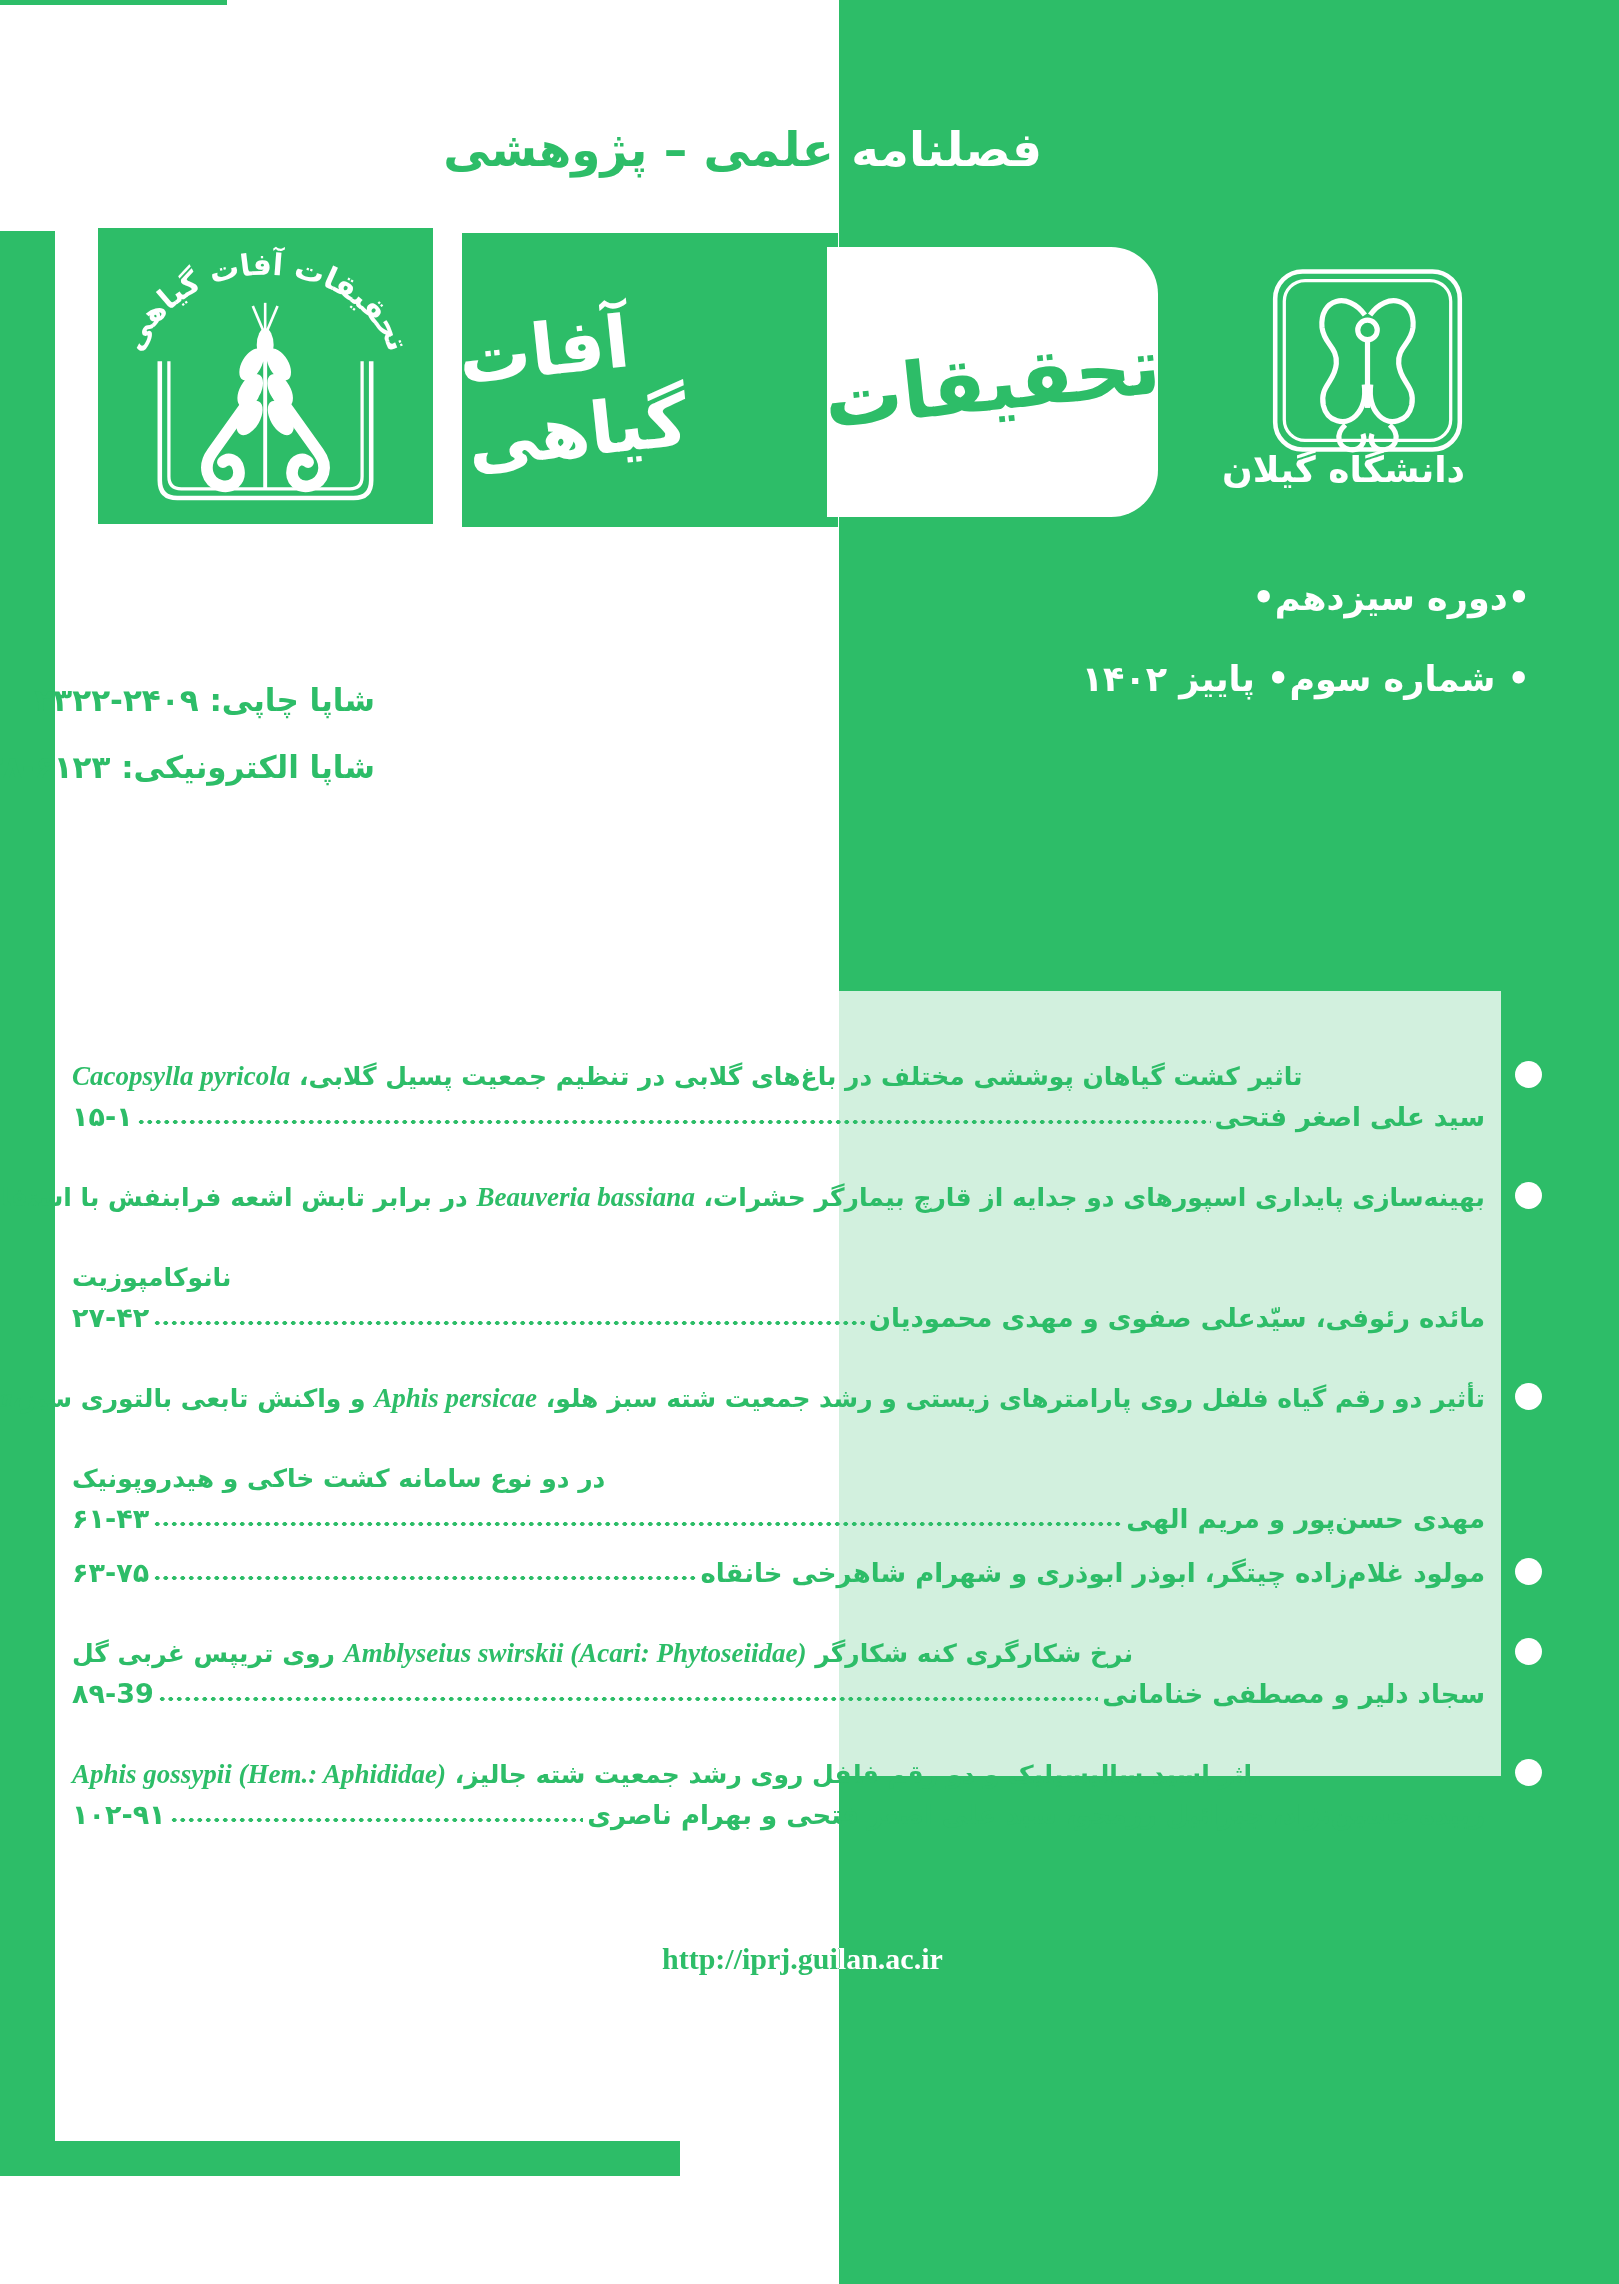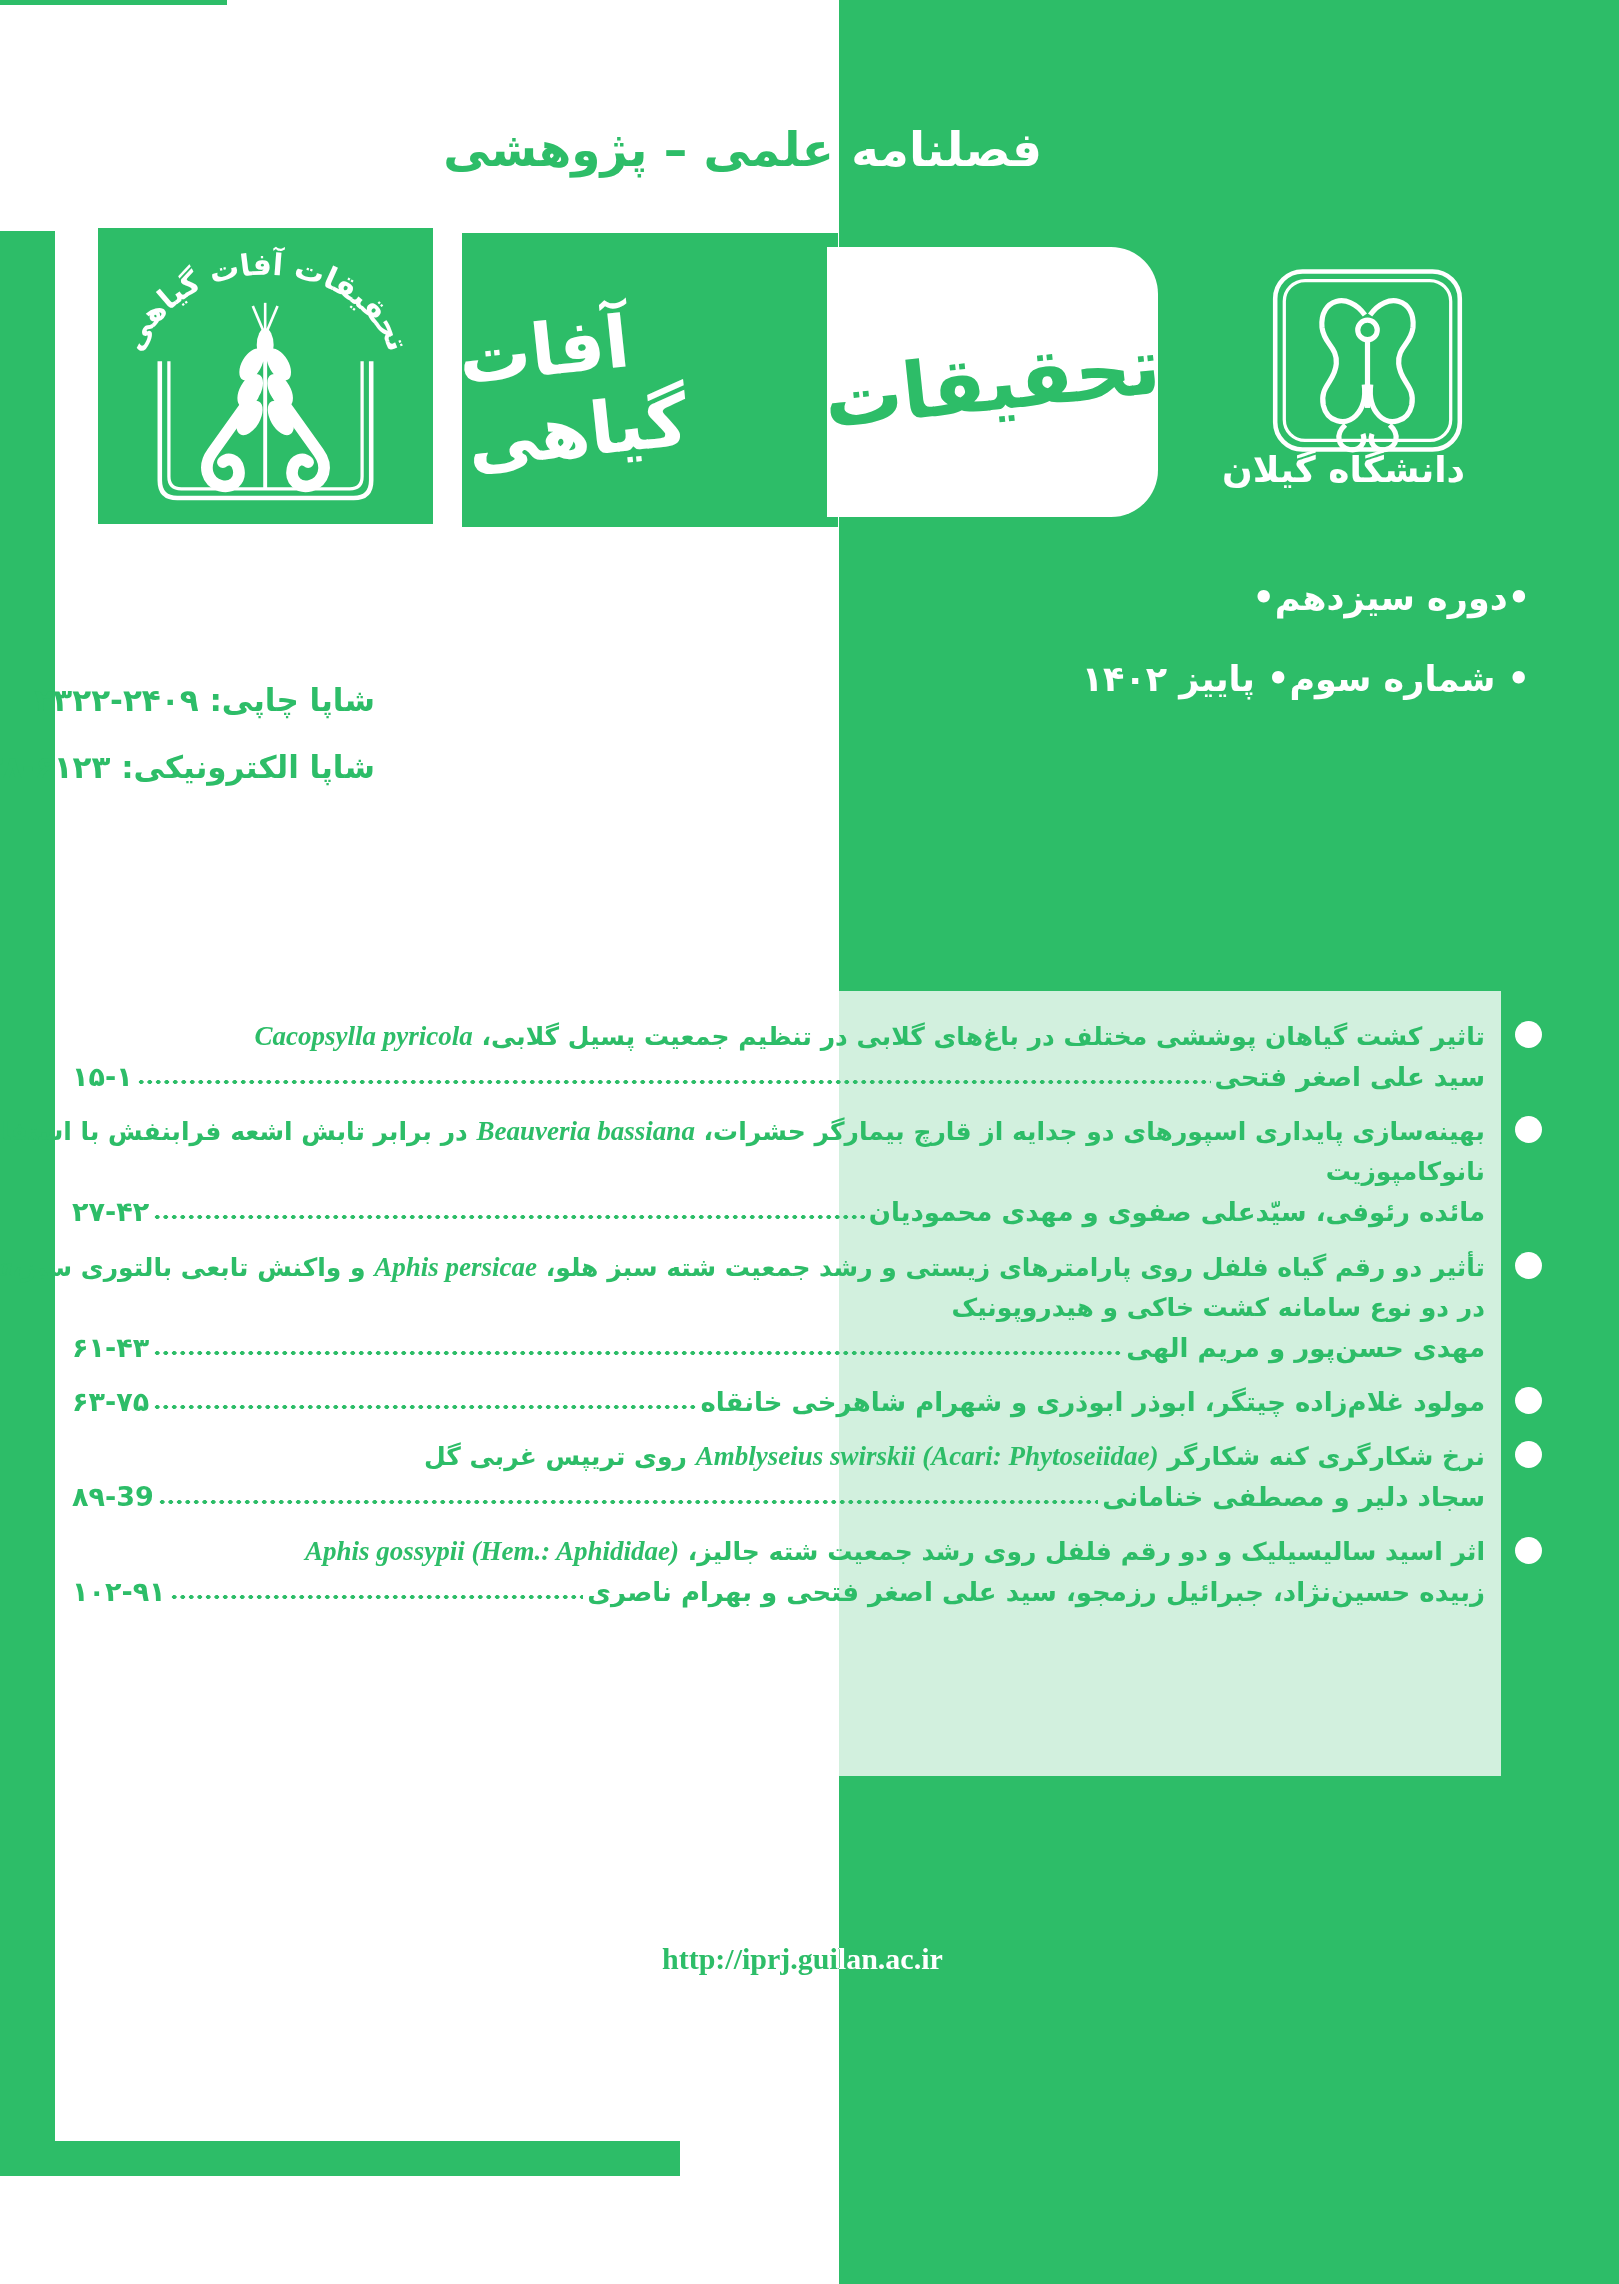--- a/index.html
+++ b/index.html
@@ -39,21 +39,21 @@
   .issn{left:72px;width:303px;direction:rtl;text-align:right;color:var(--green);
     font-size:31px;font-weight:bold;white-space:nowrap;}
   .issn .num{direction:ltr;unicode-bidi:bidi-override;margin-top:48px;}
   .issn1{top:682px;} .issn2{top:749px;}
   
   .toc-panel{left:839px;top:991px;width:662px;height:785px;background:var(--pale);}
   .toc-list{left:72px;top:1003px;width:1413px;direction:rtl;padding-top:13px;}
   .toc-entry{position:relative;margin-bottom:14.3px;}
   .bullet{position:absolute;right:-57px;top:5.2px;width:27px;height:27px;border-radius:50%;background:#fff;}
   .toc-title{color:var(--green);font-size:25px;font-weight:bold;line-height:40px;
-    white-space:nowrap;text-align:right;}
+    white-space:nowrap;text-align:left;margin-top:40px;}
   .toc-title .la{font-family:"Liberation Serif","DejaVu Serif",serif;font-style:italic;font-size:27px;font-weight:bold;}
   .toc-meta{display:flex;align-items:flex-end;color:var(--green);font-weight:bold;line-height:40px;}
   .toc-meta .authors{font-size:26px;white-space:nowrap;}
   .toc-meta .leader{flex:1;height:30px;margin:0 3.9px;
     background-image:radial-gradient(circle,var(--green) 2px,transparent 2.3px);
     background-size:8.5px 30px;background-repeat:repeat-x;background-position:left bottom;}
   .toc-meta .pages{font-size:27px;direction:ltr;unicode-bidi:bidi-override;white-space:nowrap;}
   
   .url-base{left:662px;top:1942px;font-family:"Liberation Serif","DejaVu Serif",serif;
     font-size:30px;font-weight:bold;color:var(--green);white-space:nowrap;}

